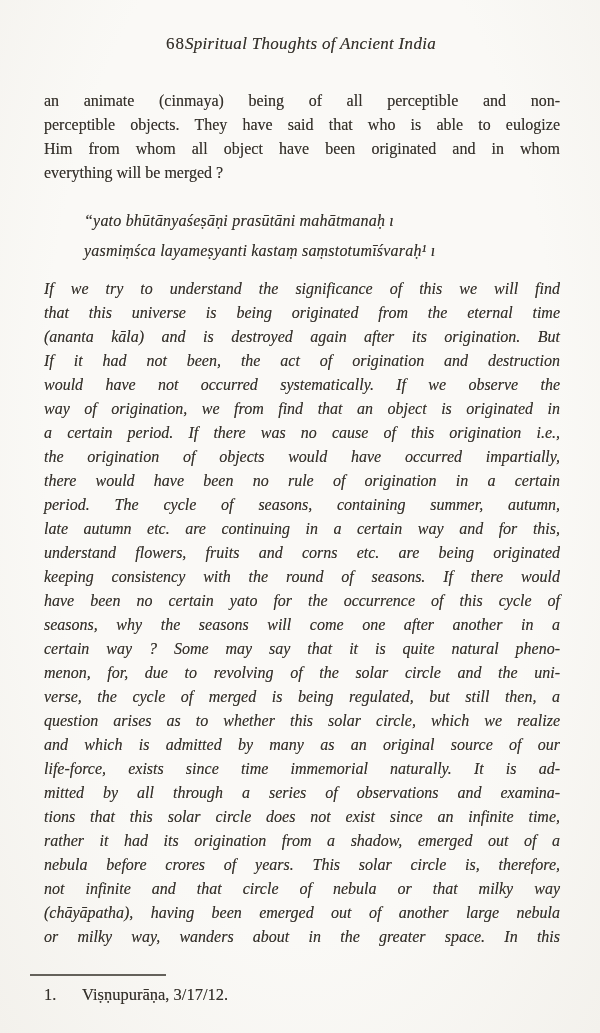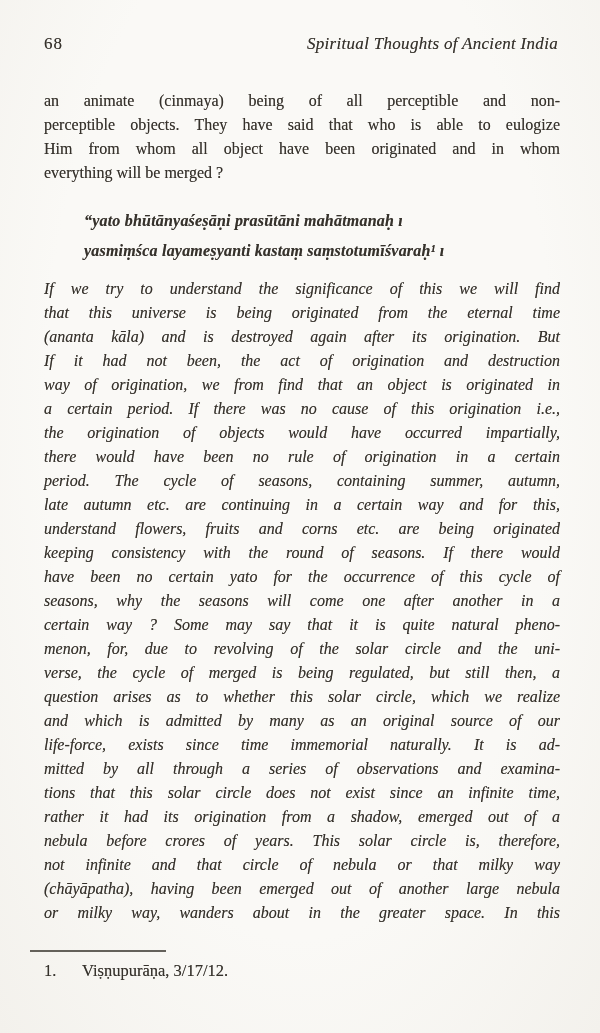--- a/index.html
+++ b/index.html
@@ -19,21 +19,21 @@
     box-sizing: border-box;
     background: radial-gradient(ellipse at 50% 40%, #faf9f6 60%, #f3f1ec 100%);
     color: #36322c;
     font-family: "Liberation Serif", "DejaVu Serif", serif;
     font-size: 16px;
     padding: 34px 40px 0 44px;
     text-shadow: 0 0 0.5px rgba(54,50,44,0.55);
   }
   .header {
     display: flex;
-    justify-content: space-between;
+    justify-content: center;
     align-items: baseline;
     font-size: 17px;
     padding-right: 2px;
   }
   .pagenum {
     letter-spacing: 1px;
   }
   .runtitle {
     font-style: italic;
     letter-spacing: 0.3px;
@@ -57,21 +57,20 @@
     margin-top: 21px;
     margin-left: 40px;
     font-style: italic;
     line-height: 30px;
     letter-spacing: 0.2px;
   }
   .verse .line {
     text-align: right;
     text-align-last: left;
     height: 30px;
-    font-weight: bold;
   }
   .footnote-rule {
     margin-top: 25px;
     margin-left: -14px;
     width: 136px;
     border-top: 2px solid rgba(74,70,64,0.85);
   }
   .footnote {
     margin-top: 9px;
     font-size: 16.5px;
@@ -101,20 +100,21 @@
   <div class="verse">
       <div class="line">“yato bhūtānyaśeṣāṇi prasūtāni mahātmanaḥ ı</div>
       <div class="line flush">yasmiṃśca layameṣyanti kastaṃ saṃstotumīśvaraḥ¹ ı</div>
     </div>
 
   <div class="para para-2">
       <div class="line">If we try to understand the significance of this we will find</div>
       <div class="line">that this universe is being originated from the eternal time</div>
       <div class="line">(ananta kāla) and is destroyed again after its origination. But</div>
       <div class="line">If it had not been, the act of origination and destruction</div>
+      <div class="line">would have not occurred systematically. If we observe the</div>
       <div class="line">way of origination, we from find that an object is originated in</div>
       <div class="line">a certain period. If there was no cause of this origination i.e.,</div>
       <div class="line">the origination of objects would have occurred impartially,</div>
       <div class="line">there would have been no rule of origination in a certain</div>
       <div class="line">period. The cycle of seasons, containing summer, autumn,</div>
       <div class="line">late autumn etc. are continuing in a certain way and for this,</div>
       <div class="line">understand flowers, fruits and corns etc. are being originated</div>
       <div class="line">keeping consistency with the round of seasons. If there would</div>
       <div class="line">have been no certain yato for the occurrence of this cycle of</div>
       <div class="line">seasons, why the seasons will come one after another in a</div>

